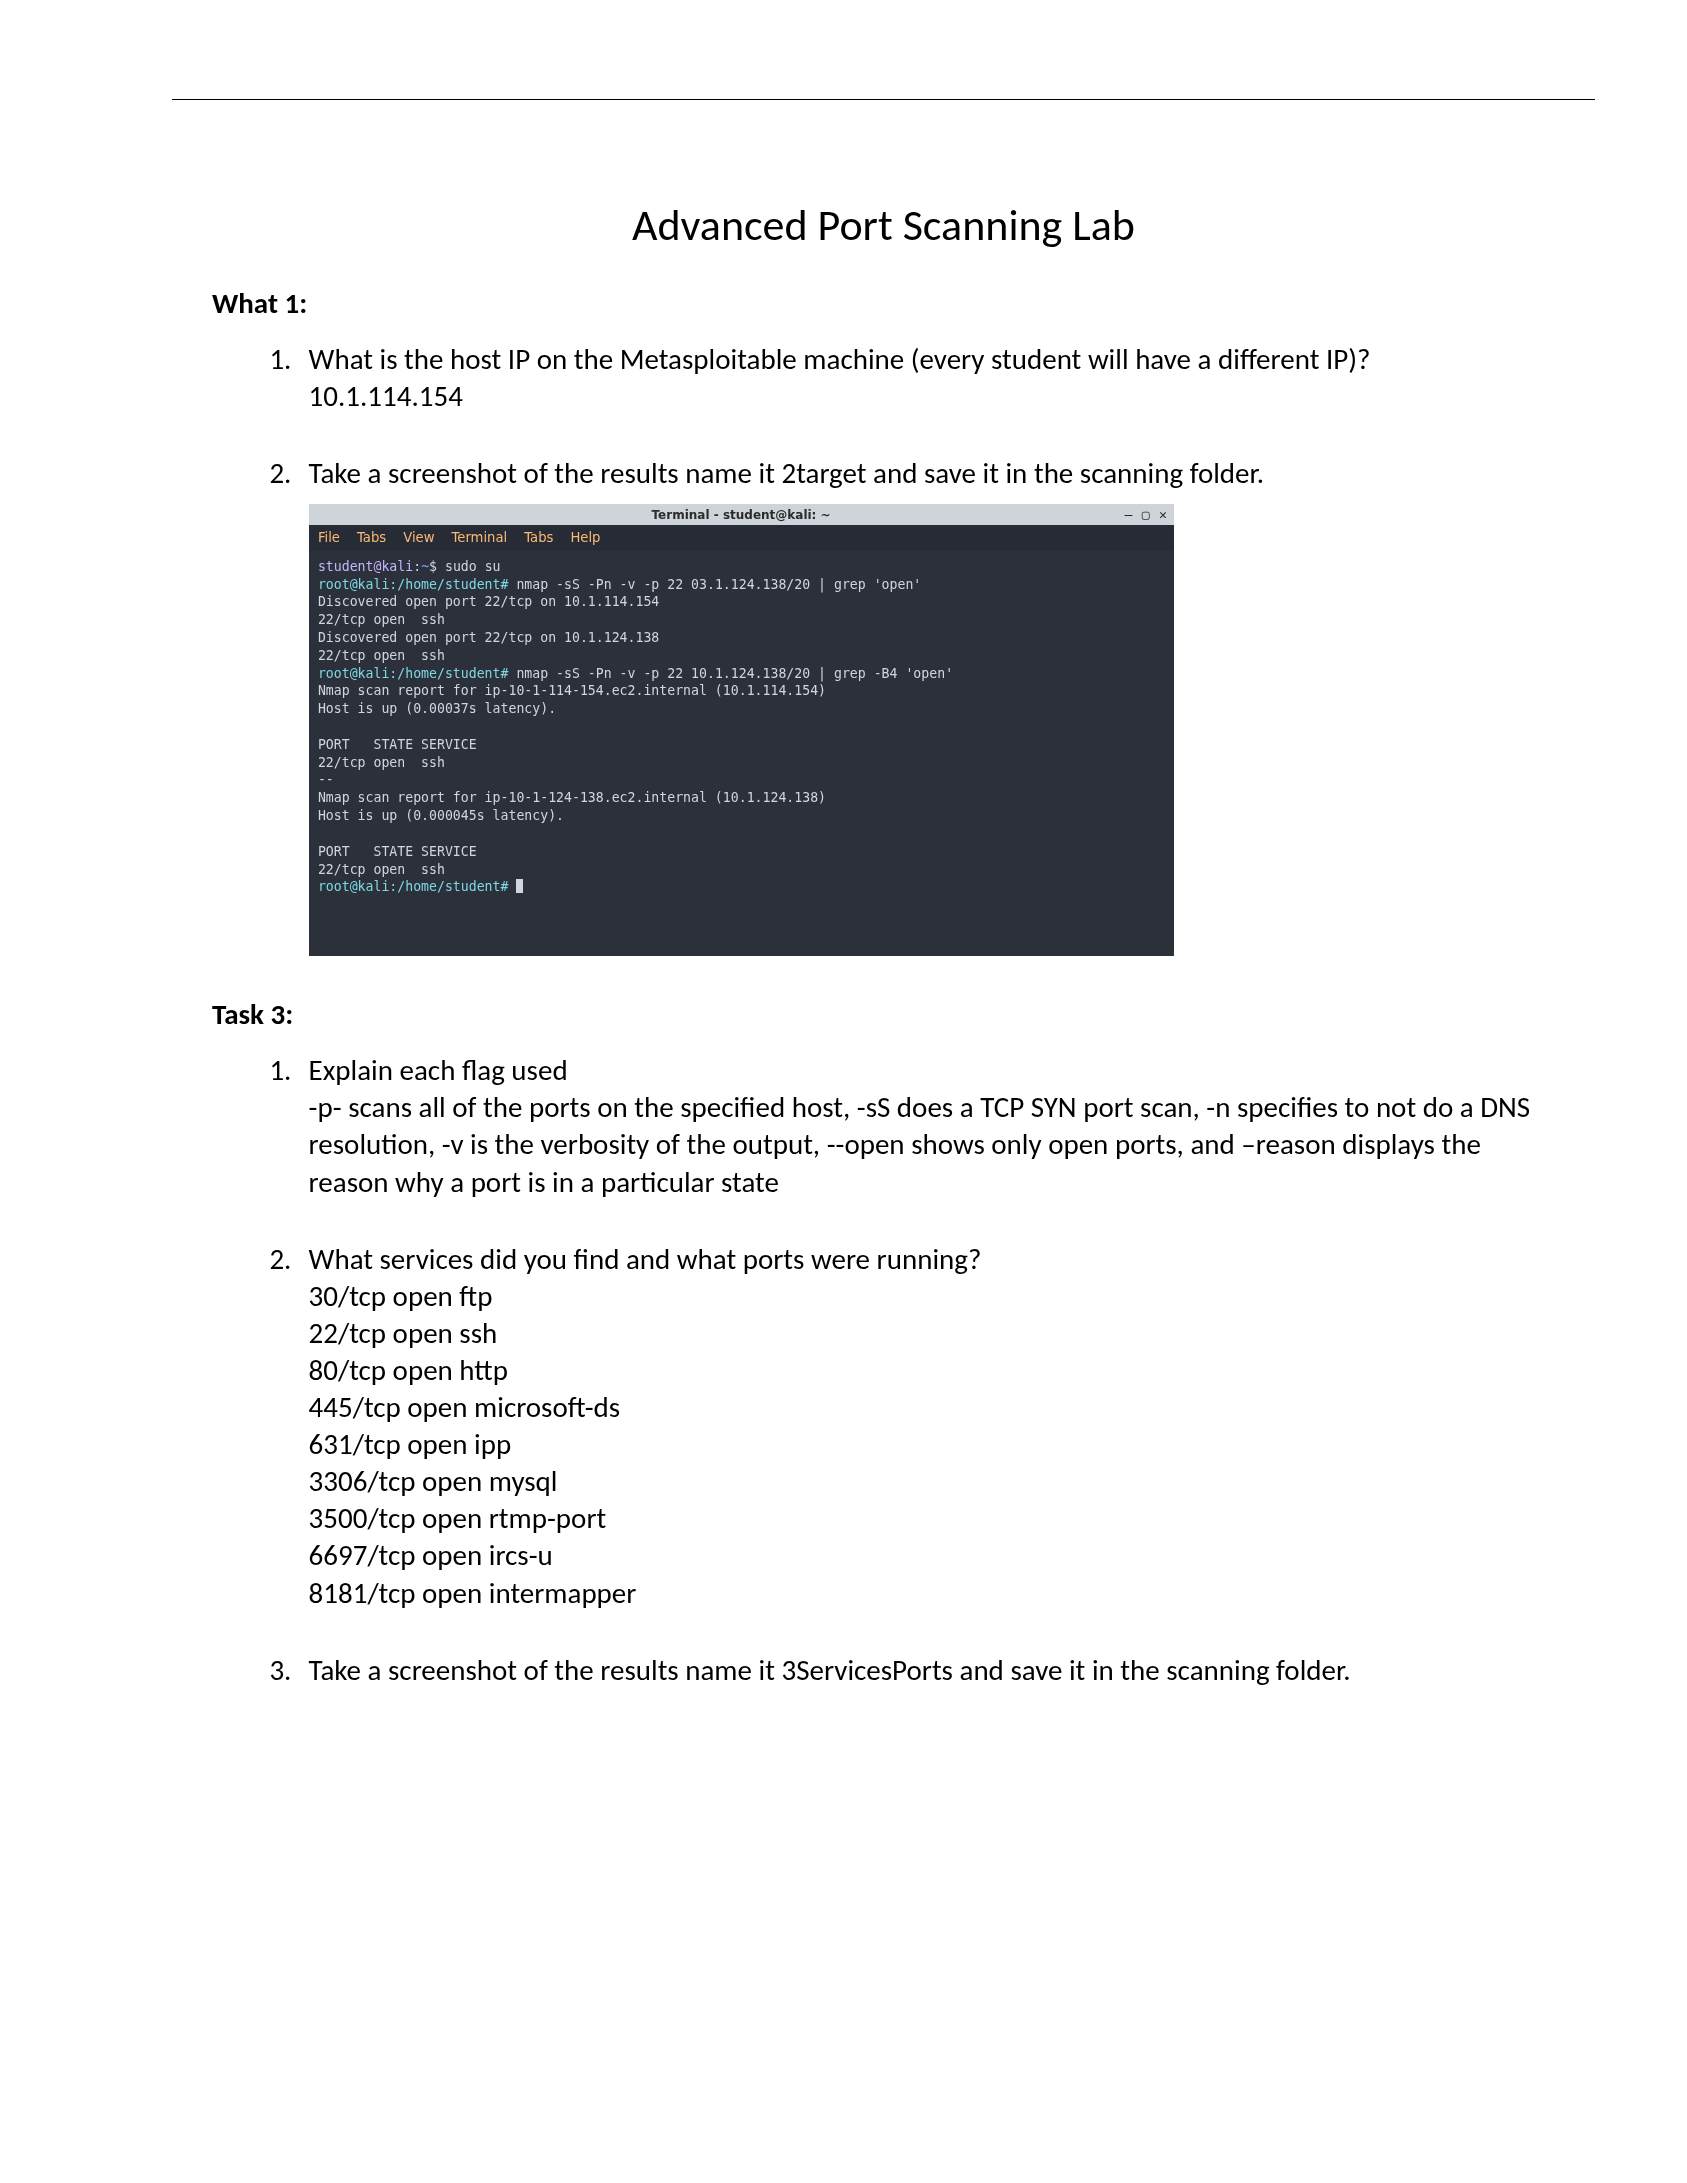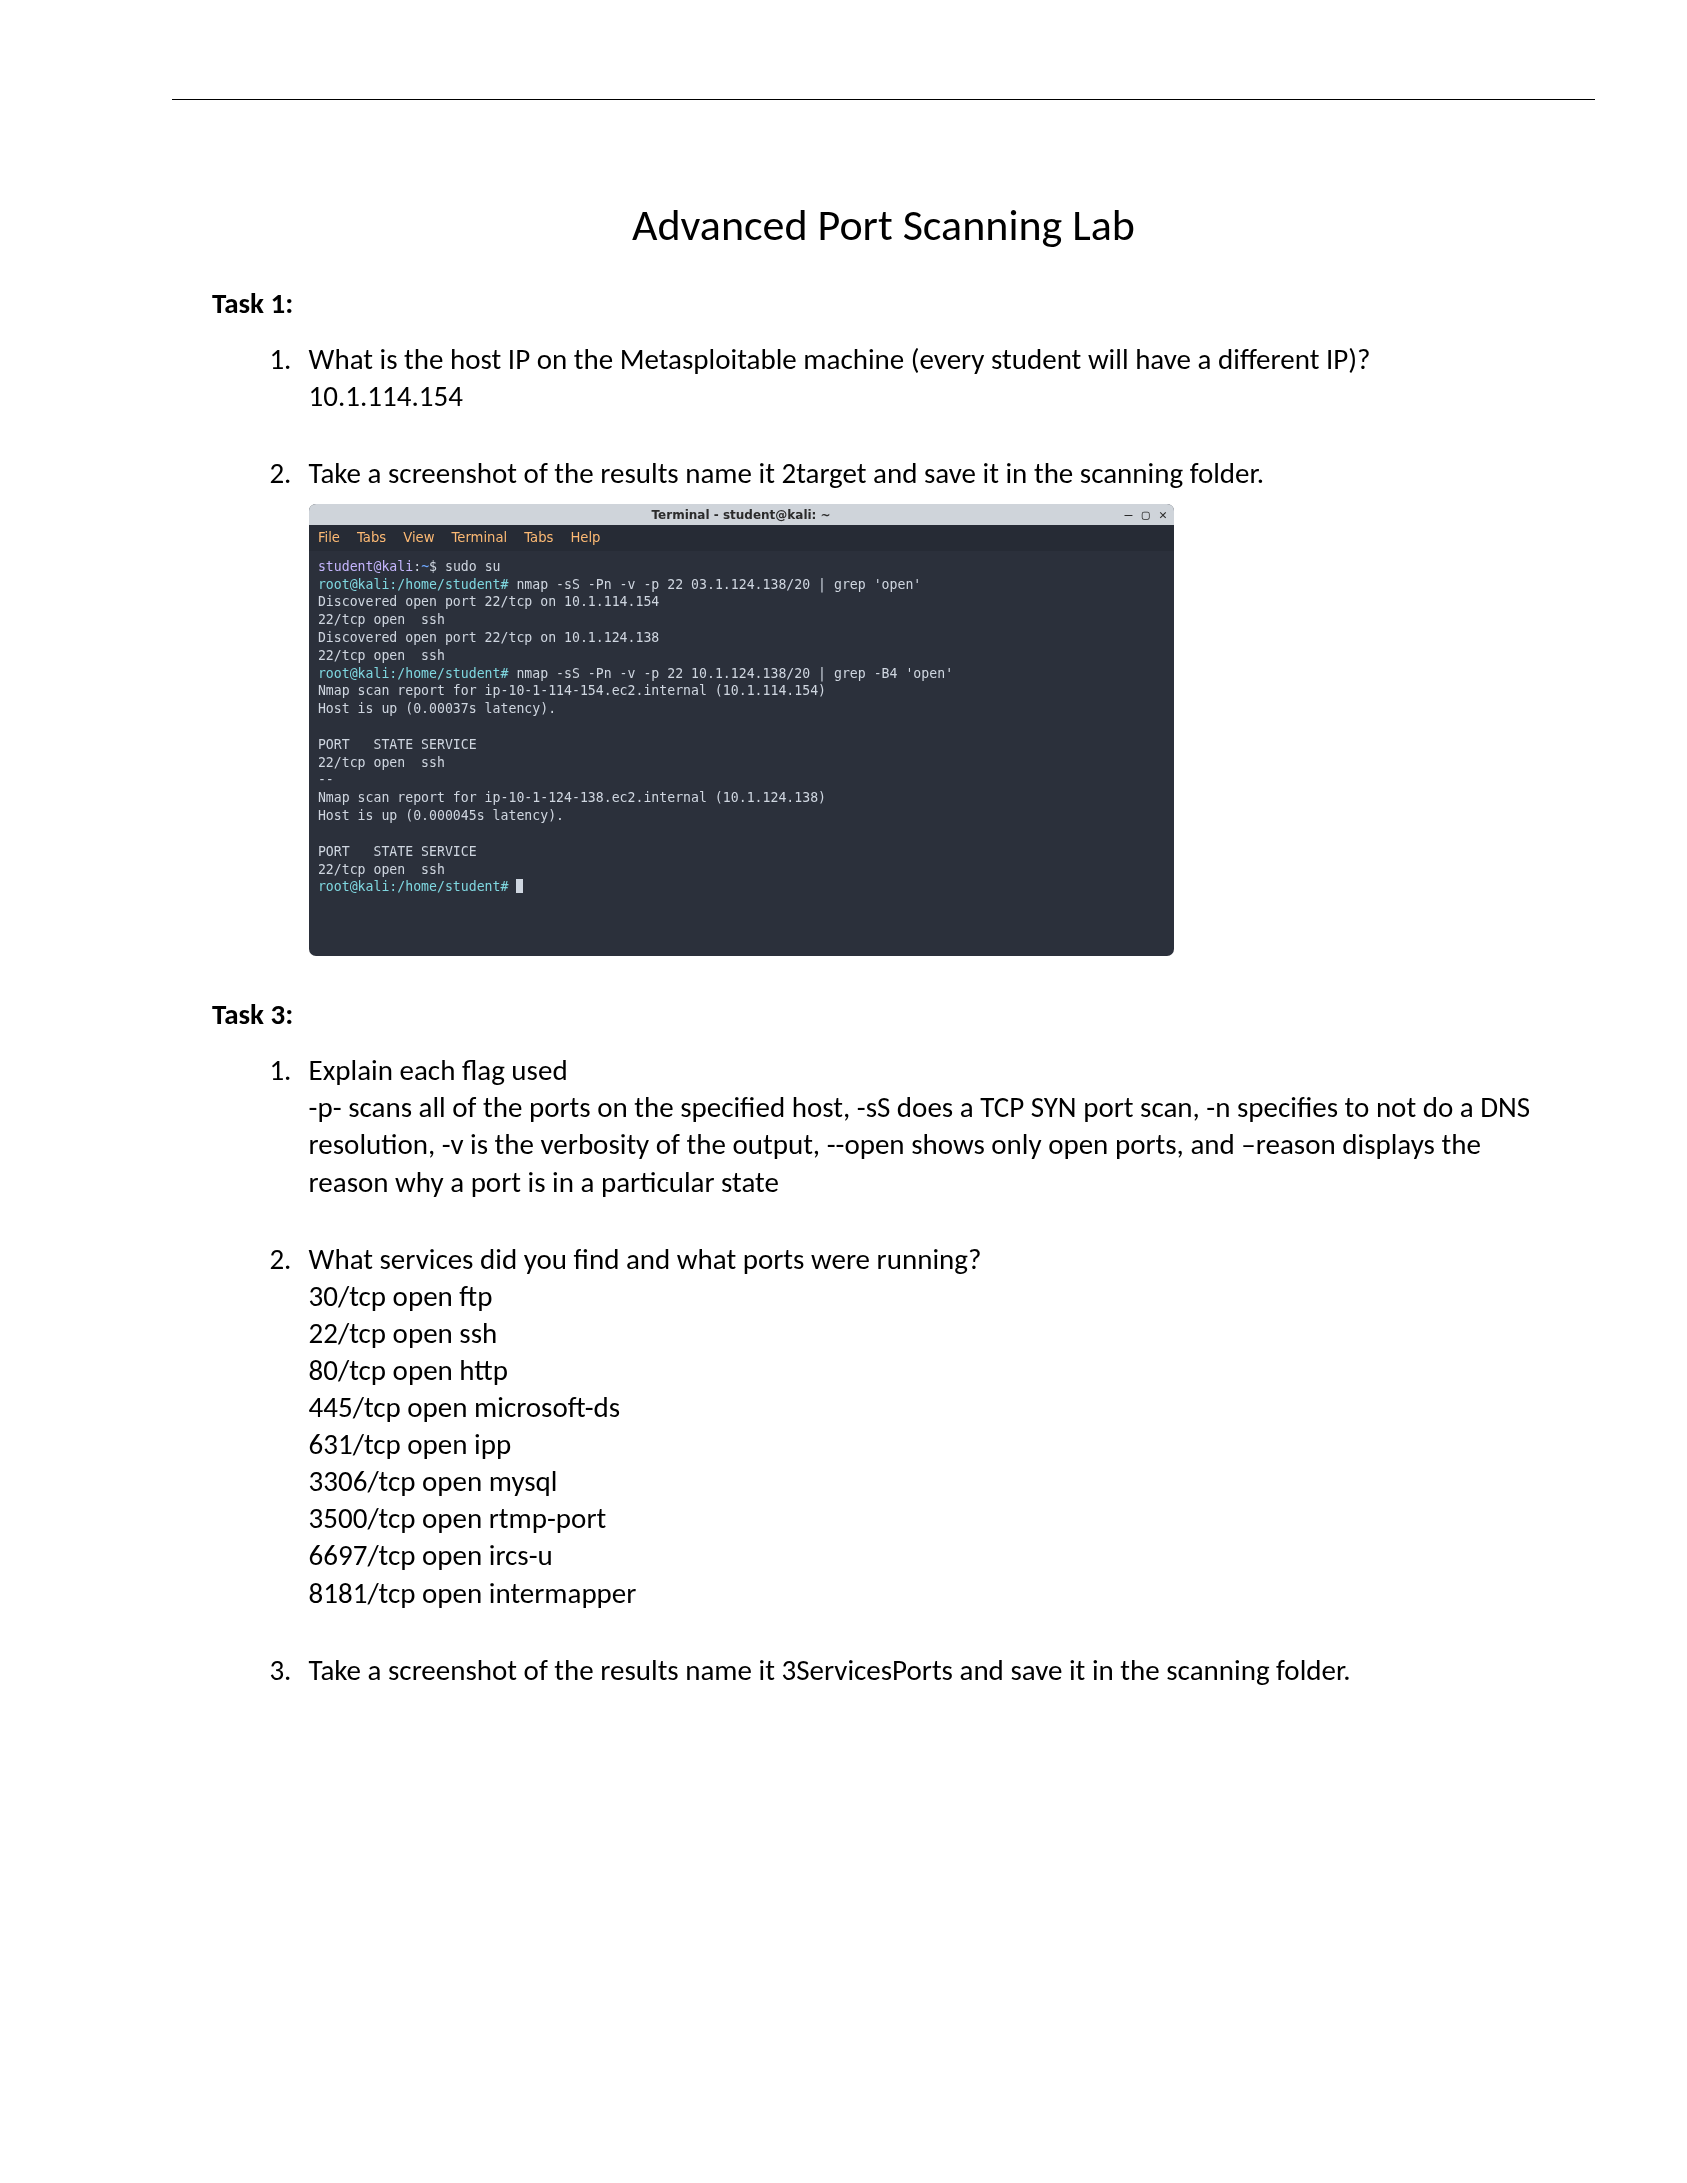--- a/index.html
+++ b/index.html
@@ -55,21 +55,21 @@
 
   
   .terminal {
     margin-top: 12px;
     width: 865px;
     background: #2b303b;
     color: #cfd6e0;
     font-family: "DejaVu Sans Mono", Menlo, Consolas, monospace;
     font-size: 13.2px;
     line-height: 1.35;
-    border-radius: 7px;
+    border-radius: 0;
     overflow: hidden;
   }
   .titlebar {
     background: #cfd4da;
     color: #2b2b2b;
     font-family: "DejaVu Sans", Arial, sans-serif;
     font-size: 12px;
     height: 21px;
     display: flex;
     align-items: center;
@@ -119,21 +119,21 @@
   .portline { font-size: 29px; line-height: 1.28; }
 </style>
 </head>
 <body>
 
 <div class="page">
   <div class="topline"></div>
 
   <div class="title">Advanced Port Scanning Lab</div>
 
-  <div class="task-head">Task 1:</div>
+  <div class="task-head">What 1:</div>
   <ol class="tasklist">
     <li>
       <span>What is the host IP on the Metasploitable machine (every student will have a different IP)?</span><br>
       <span class="answer">10.1.114.154</span>
     </li>
     <li>
       <span>Take a screenshot of the results name it </span><span class="em">2target</span><span> and save it in the scanning folder.</span>
 
       <div class="terminal">
         <div class="titlebar">

